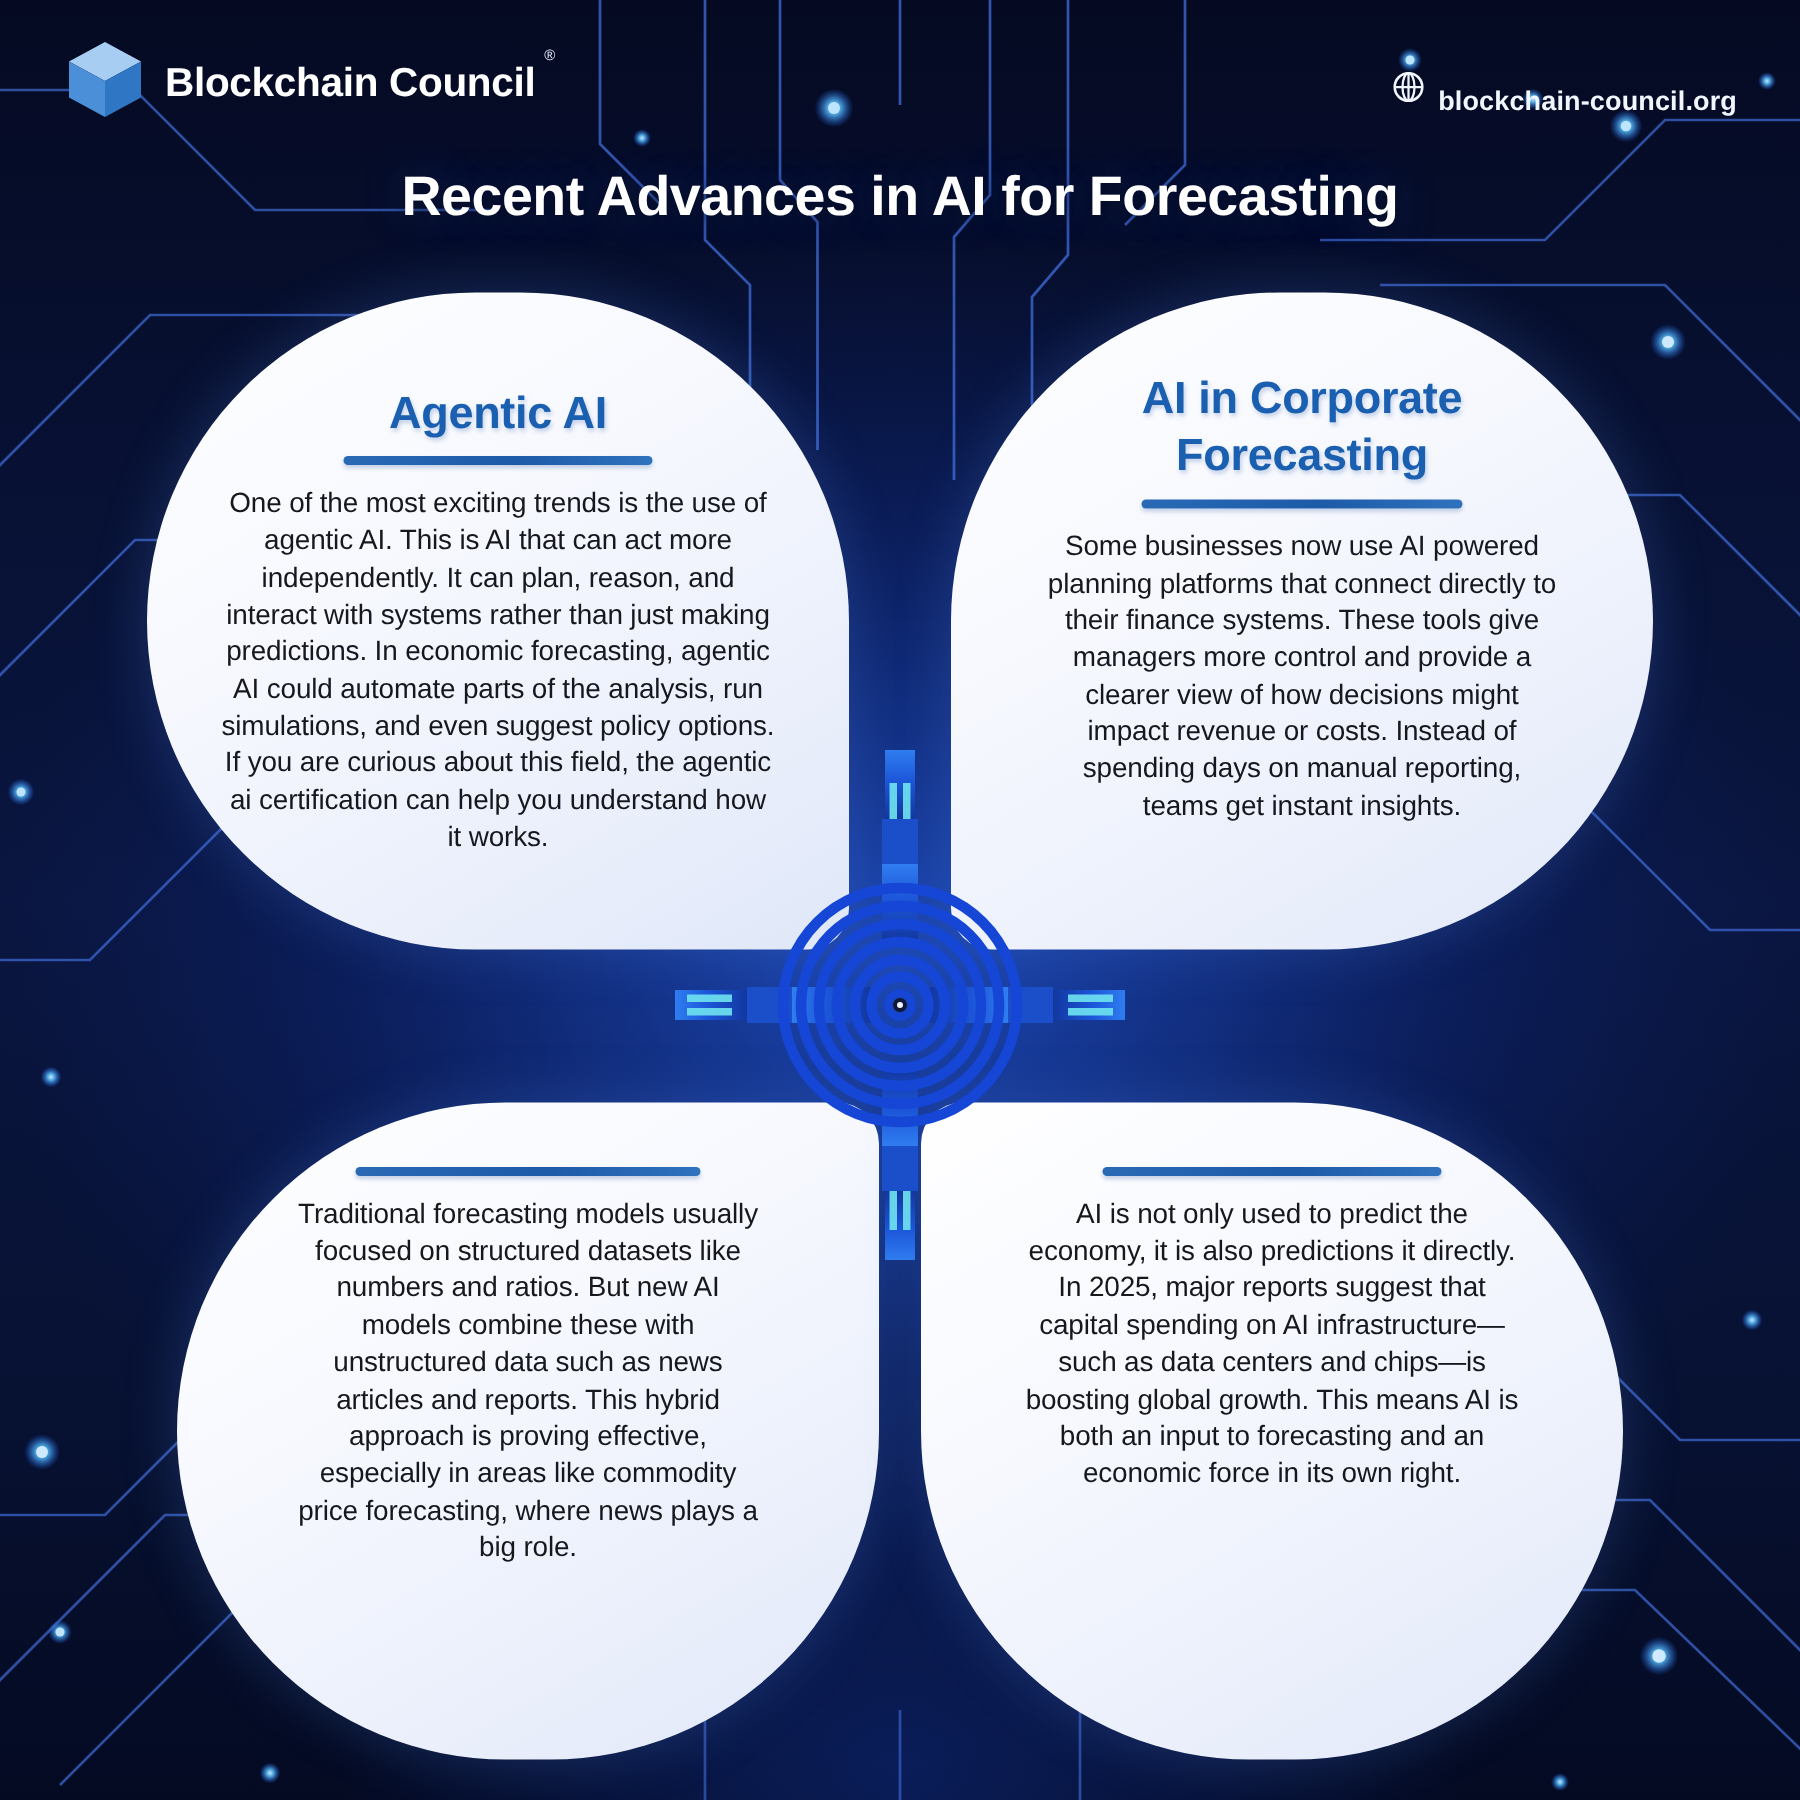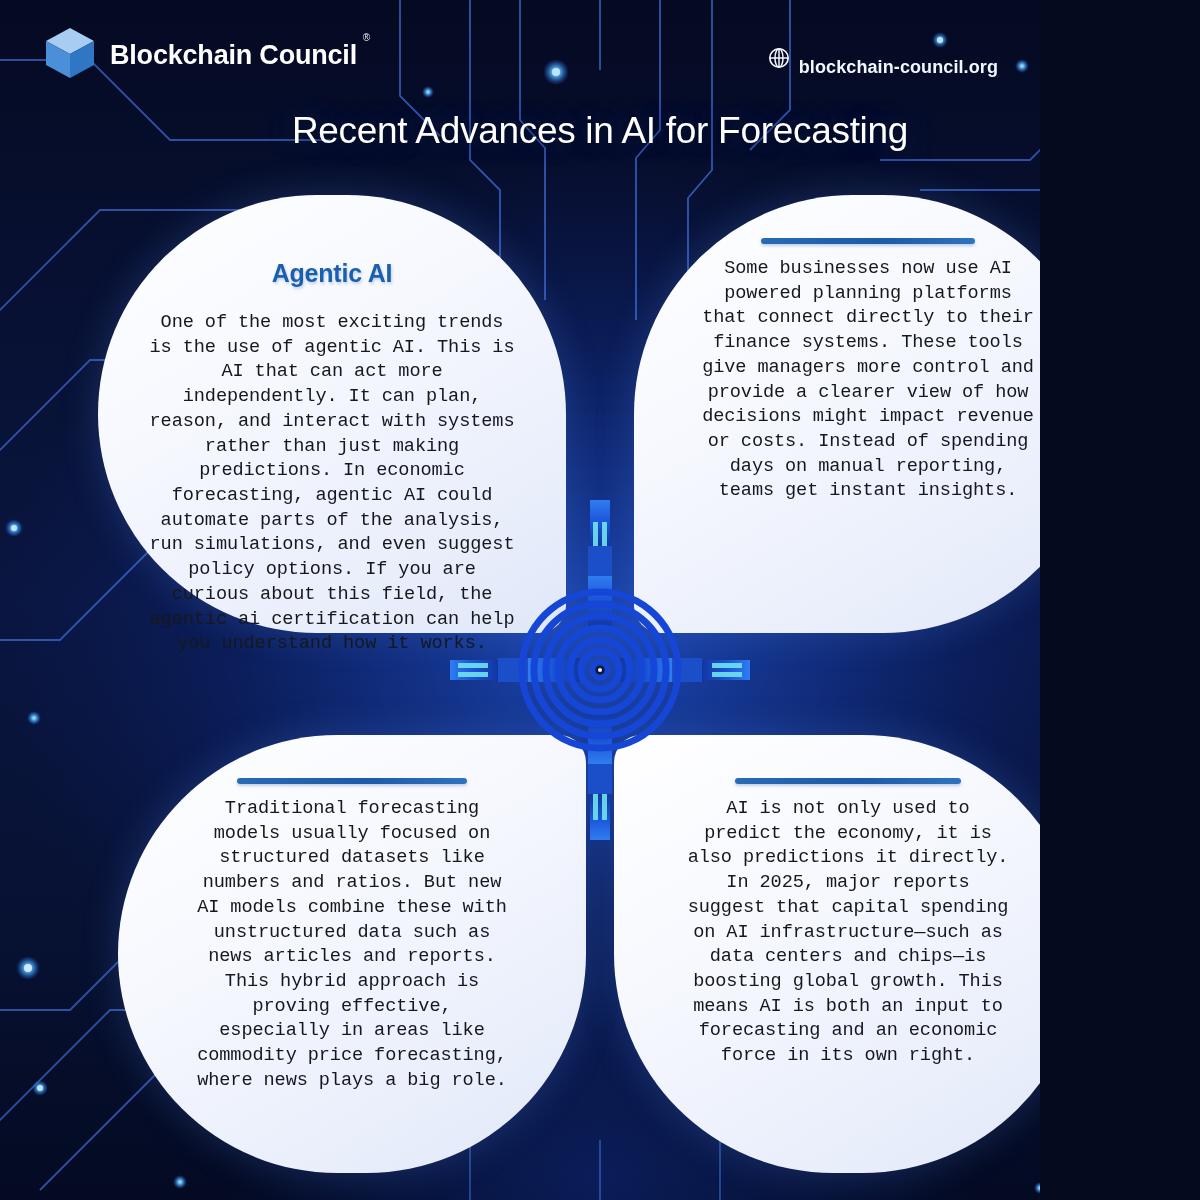--- a/index.html
+++ b/index.html
@@ -5,21 +5,21 @@
   * { box-sizing: border-box; margin: 0; padding: 0; }
   html, body {
     width: 1200px; height: 1200px;
     overflow: hidden;
     font-family: "Liberation Sans", sans-serif;
     background: #050a1e;
   }
 
   #stage {
     position: relative;
-    width: 1040px; height: 1200px;
+    width: 1200px; height: 1200px;
     overflow: hidden;
     background:
       radial-gradient(ellipse 780px 620px at 600px 640px, rgba(18,56,170,0.55) 0%, rgba(10,28,104,0.35) 45%, rgba(4,10,40,0) 78%),
       radial-gradient(ellipse 520px 380px at 600px 1180px, rgba(22,64,190,0.35) 0%, rgba(5,12,48,0) 72%),
       linear-gradient(180deg, #050a22 0%, #071031 22%, #0a1640 50%, #071132 78%, #040a22 100%);
   }
 
   
   .bg-layer { position: absolute; inset: 0; }
   .bg-svg { position: absolute; inset: 0; width: 1200px; height: 1200px; }
@@ -52,21 +52,21 @@
   .site-url {
     color: #f2f6ff; font-size: 18px; font-weight: 600;
     letter-spacing: 0.1px; white-space: nowrap; margin-top: 15px;
   }
 
   .headline {
     position: absolute; top: 110px; left: 0; width: 1200px;
     text-align: center;
     color: #ffffff;
     font-size: 37px;
-    font-weight: 400;
+    font-weight: 700;
     letter-spacing: -0.3px;
     text-shadow: 0 2px 14px rgba(0,0,0,0.55), 0 0 28px rgba(60,110,255,0.35);
     z-index: 30;
   }
 
   
   .card {
     position: absolute;
     width: 468px; height: 438px;
     background: linear-gradient(150deg, #ffffff 0%, #f6f8fe 40%, #e9eefb 78%, #dfe7f8 100%);
@@ -76,42 +76,41 @@
     z-index: 20;
   }
   .card-tl { left: 98px;  top: 195px;  border-radius: 240px 240px 30px 240px; }
   .card-tr { left: 634px; top: 195px;  border-radius: 240px 240px 240px 30px; }
   .card-bl { left: 118px; top: 735px;  border-radius: 240px 30px 240px 240px; }
   .card-br { left: 614px; top: 735px;  border-radius: 30px 240px 240px 240px; }
 
   .card-title {
     text-align: center;
     color: #1a5fb0;
-    font-size: 25px;
+    font-size: 30px;
     font-weight: 700;
     line-height: 1.28;
     letter-spacing: -0.2px;
     text-shadow: 1px 2px 3px rgba(120,150,200,0.42);
     max-width: 330px;
   }
   .card-rule {
     width: 214px; height: 6px;
     margin: 9px 0 13px;
     border-radius: 3px;
     background: linear-gradient(90deg, #2a6ab5 0%, #1d5aa8 55%, #2f72bd 100%);
     box-shadow: 0 2px 3px rgba(140,165,205,0.5);
   }
   .card-body {
     text-align: center;
     color: #16181d;
     font-size: 18.6px;
     line-height: 1.33;
     letter-spacing: -0.1px;
     max-width: 352px;
-    font-family: Liberation Mono, monospace;
   }
   .card-tl .card-title { padding-top: 28px; }
   .card-tl .card-rule { width: 206px; }
   .card-tl .card-body { max-width: 370px; }
   .card-tr .card-title { padding-top: 18px; max-width: 300px; }
   .card-tr .card-body { max-width: 340px; }
   .card-bl .card-title { padding-top: 10px; max-width: 330px; }
   .card-bl .card-rule { width: 230px; }
   .card-bl .card-body { max-width: 318px; }
   .card-br .card-title { padding-top: 10px; max-width: 300px; }
@@ -350,20 +349,21 @@
     </svg>
   </div>
 
   <div class="card card-tl">
     <div class="card-title">Agentic AI</div>
     <div class="card-rule"></div>
     <div class="card-body">One of the most exciting trends is the use of agentic AI. This is AI that can act more independently. It can plan, reason, and interact with systems rather than just making predictions. In economic forecasting, agentic AI could automate parts of the analysis, run simulations, and even suggest policy options. If you are curious about this field, the agentic ai certification can help you understand how it works.</div>
   </div>
 
   <div class="card card-tr">
+    <div class="card-title">AI in Corporate Forecasting</div>
     <div class="card-rule"></div>
     <div class="card-body">Some businesses now use AI powered planning platforms that connect directly to their finance systems. These tools give managers more control and provide a clearer view of how decisions might impact revenue or costs. Instead of spending days on manual reporting, teams get instant insights.</div>
   </div>
 
   <div class="card card-bl">
     <div class="card-rule"></div>
     <div class="card-body">Traditional forecasting models usually focused on structured datasets like numbers and ratios. But new AI models combine these with unstructured data such as news articles and reports. This hybrid approach is proving effective, especially in areas like commodity price forecasting, where news plays a big role.</div>
   </div>
 
   <div class="card card-br">

